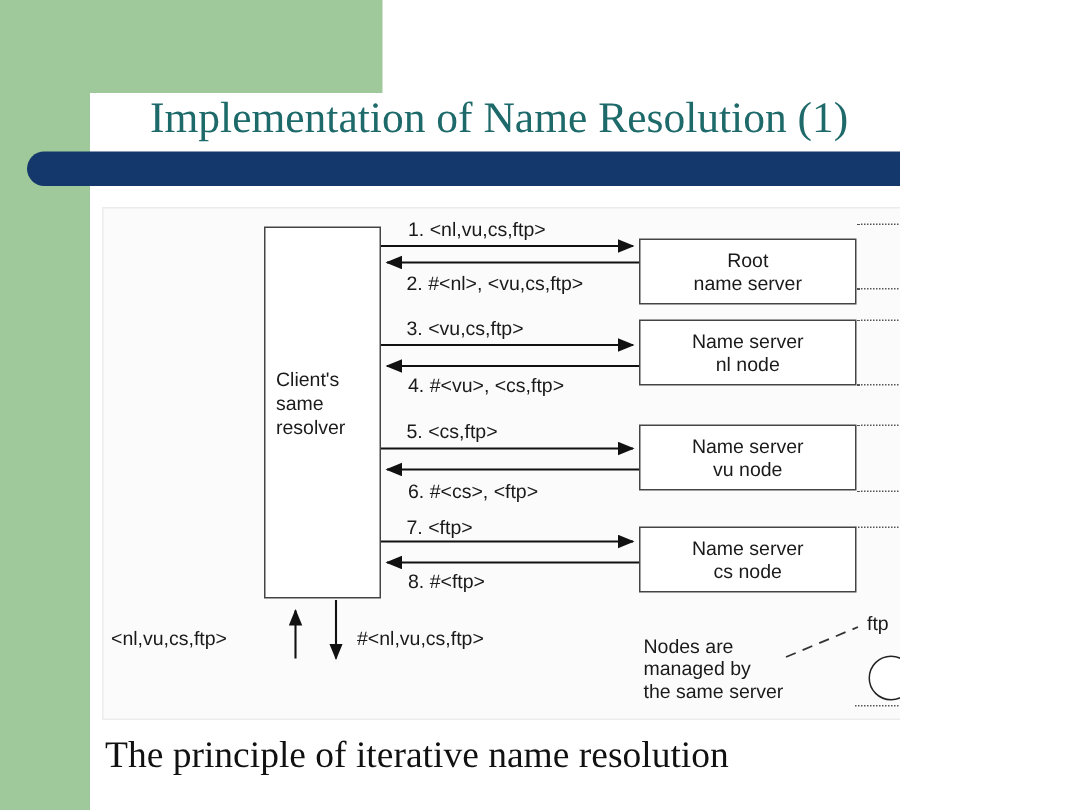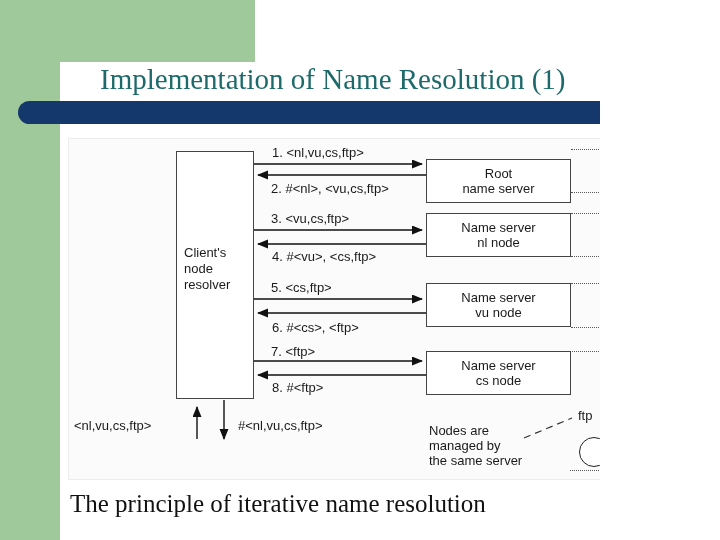--- a/index.html
+++ b/index.html
@@ -104,21 +104,21 @@
       <line class="arrow-thick" x1="555" y1="182" x2="555" y2="227" marker-end="url(#ah)"></line>
       <line class="arrow" x1="548" y1="262" x2="532" y2="293" marker-end="url(#ah)"></line>
       <line class="arrow" x1="562" y1="262" x2="582" y2="293" marker-end="url(#ah)"></line>
 
       <line class="dashline" x1="455" y1="299" x2="503" y2="279"></line>
     </svg>
 
     <div class="abs client-box"></div>
     <div class="abs client-text">
       <div>Client's</div>
-      <div>node</div>
+      <div>same</div>
       <div>resolver</div>
     </div>
 
     <div class="abs server-box sb-root">
       <div>Root</div>
       <div>name server</div>
     </div>
     <div class="abs server-box sb-nl">
       <div>Name server</div>
       <div>nl node</div>

